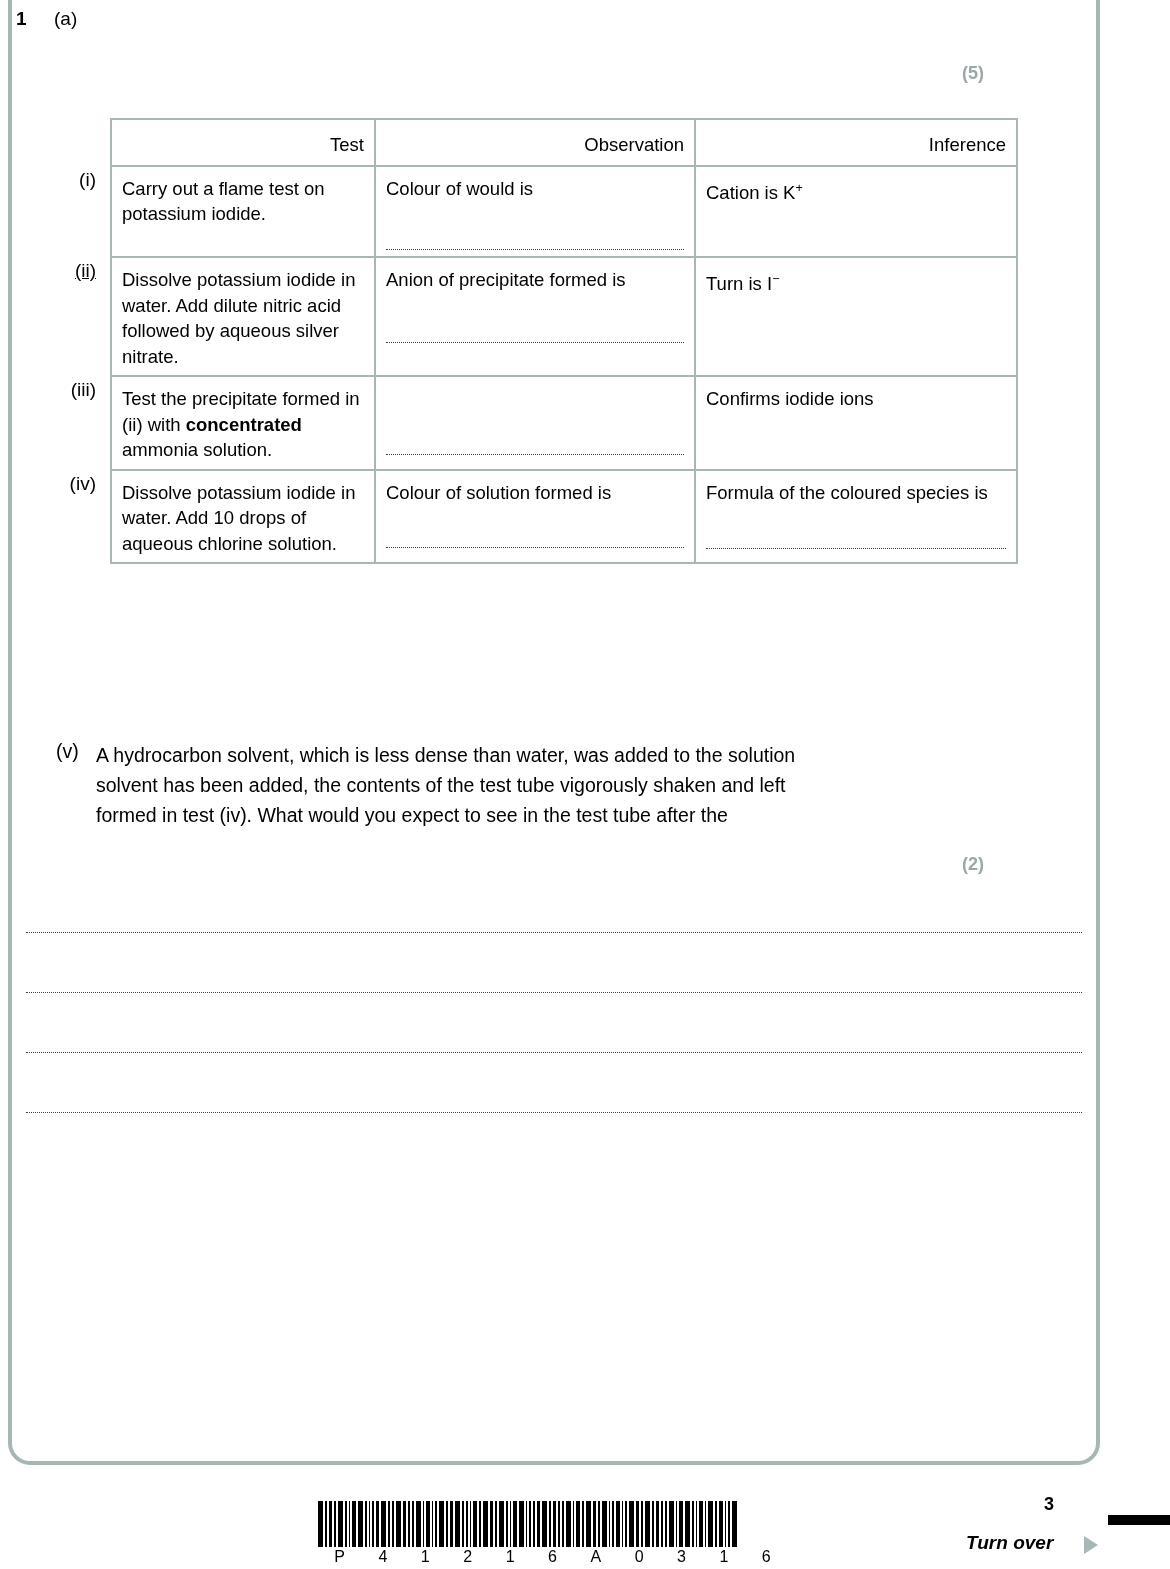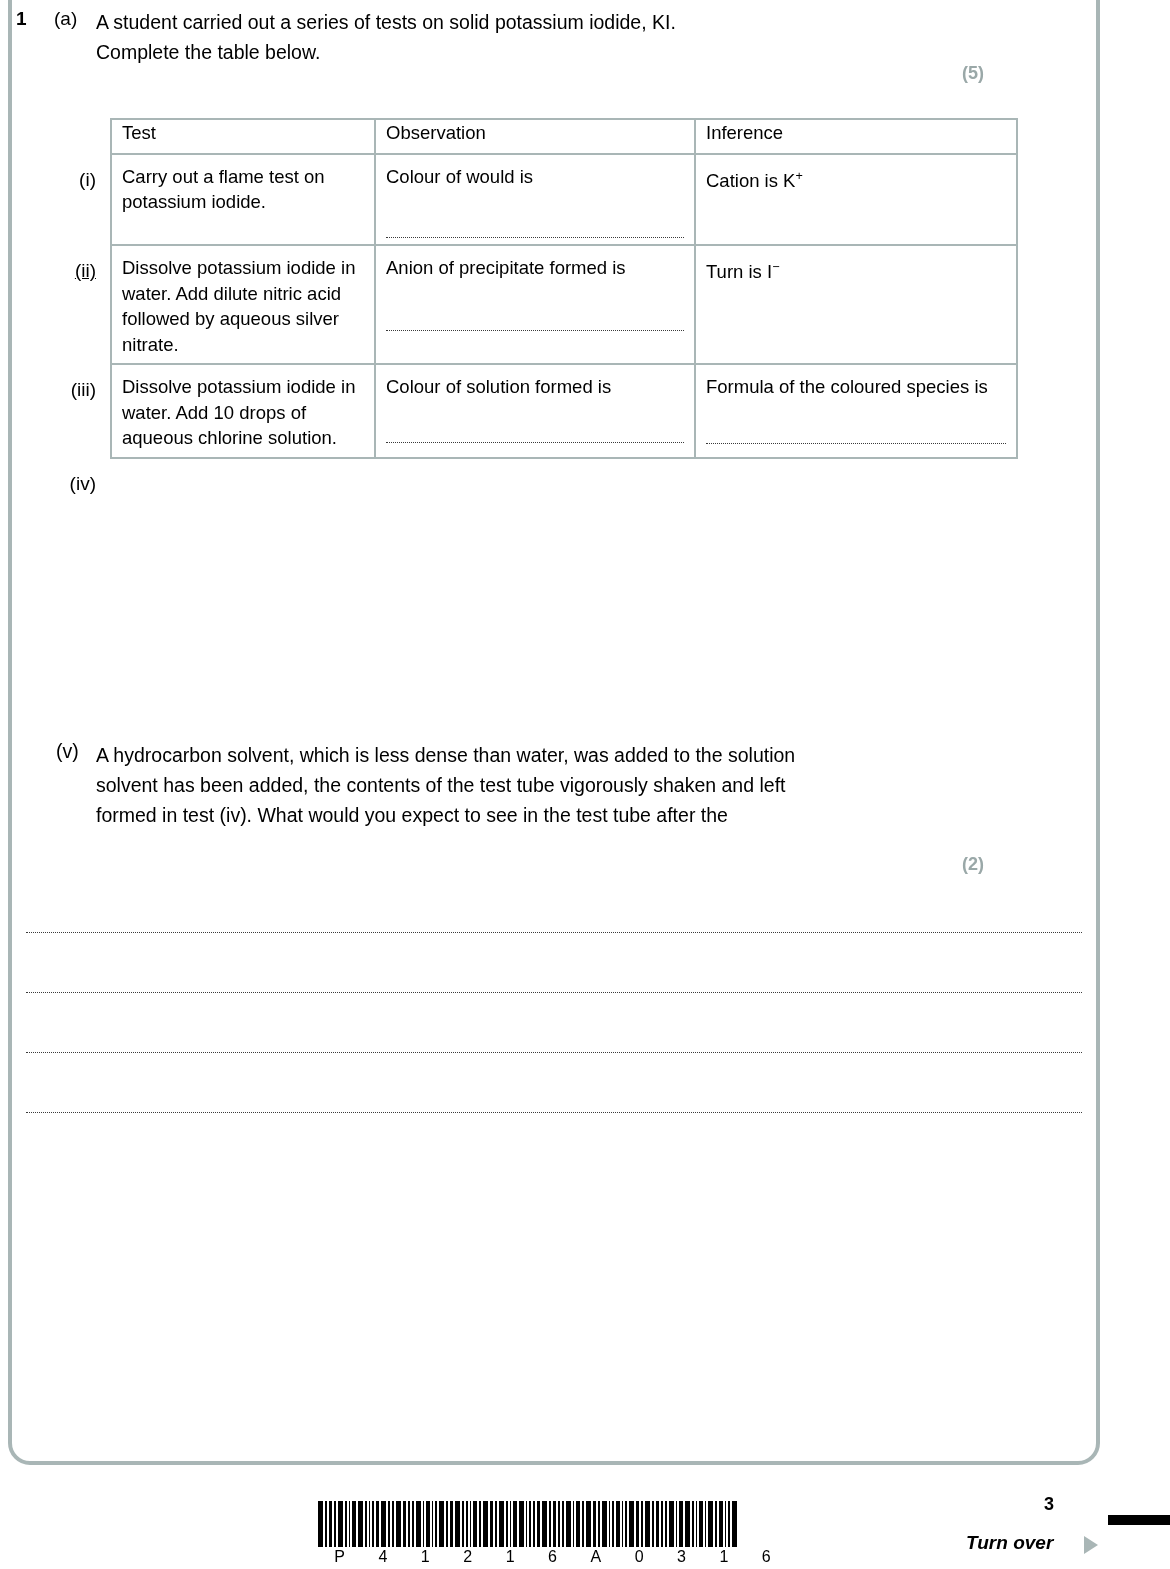--- a/index.html
+++ b/index.html
@@ -84,22 +84,22 @@
   #tests-table td, #tests-table th {
     border: 2px solid #a9b6b6;
     vertical-align: top;
     padding: 9px 10px 6px 10px;
     font-size: 18.5px;
     line-height: 25.5px;
     font-weight: normal;
     text-align: left;
   }
   #tests-table th {
-    text-align: left;
-    padding-top: 0;
+    text-align: right;
+    padding-top: 12px;
     padding-bottom: 7px;
   }
   .col-test { width: 264px; }
   .col-obs  { width: 320px; }
   .col-inf  { width: 322px; }
   .cell-text { display: block; }
   .cell-text b { font-weight: bold; }
 
   
   .dotline {
@@ -208,24 +208,20 @@
 </style>
 </head>
 <body>
 
 <div id="page-frame"></div>
 
 <div id="content">
 
   <div class="qnum">1</div>
   <div class="qpart">(a)</div>
-  <div class="qtext">
-    <div>A student carried out a series of tests on solid potassium iodide, KI.</div>
-    <div>Complete the table below.</div>
-  </div>
   <div class="marks" id="marks-a">(5)</div>
 
   <div class="roman" id="roman-0" style="top: 169px;">(i)</div>
   <div class="roman" id="roman-1" style="top: 260px; text-decoration: underline;">(ii)</div>
   <div class="roman" id="roman-2" style="top: 379px;">(iii)</div>
   <div class="roman" id="roman-3" style="top: 473px;">(iv)</div>
 
   <table id="tests-table">
     <colgroup>
       <col class="col-test">
@@ -260,20 +256,31 @@
         </td>
         <td>
           <span class="cell-text">Anion of precipitate formed is</span>
           <span class="dotline" style="margin-top:49px"></span>
         </td>
         <td>
           <span class="cell-text"><span>Turn is I</span><span class="sup">−</span></span>
         </td>
       </tr>
 
+      <tr id="row-2">
+        <td>
+          <span class="cell-text"><span>Test the precipitate formed in (ii) with </span><b>concentrated</b><span> ammonia solution.</span></span>
+        </td>
+        <td>
+          <span class="dotline" style="margin-top:68px"></span>
+        </td>
+        <td>
+          <span class="cell-text">Confirms iodide ions</span>
+        </td>
+      </tr>
 
       <tr id="row-3">
         <td>
           <span class="cell-text">Dissolve potassium iodide in water.  Add 10 drops of aqueous chlorine solution.</span>
         </td>
         <td>
           <span class="cell-text">Colour of solution formed is</span>
           <span class="dotline" style="margin-top:42px"></span>
         </td>
         <td>

